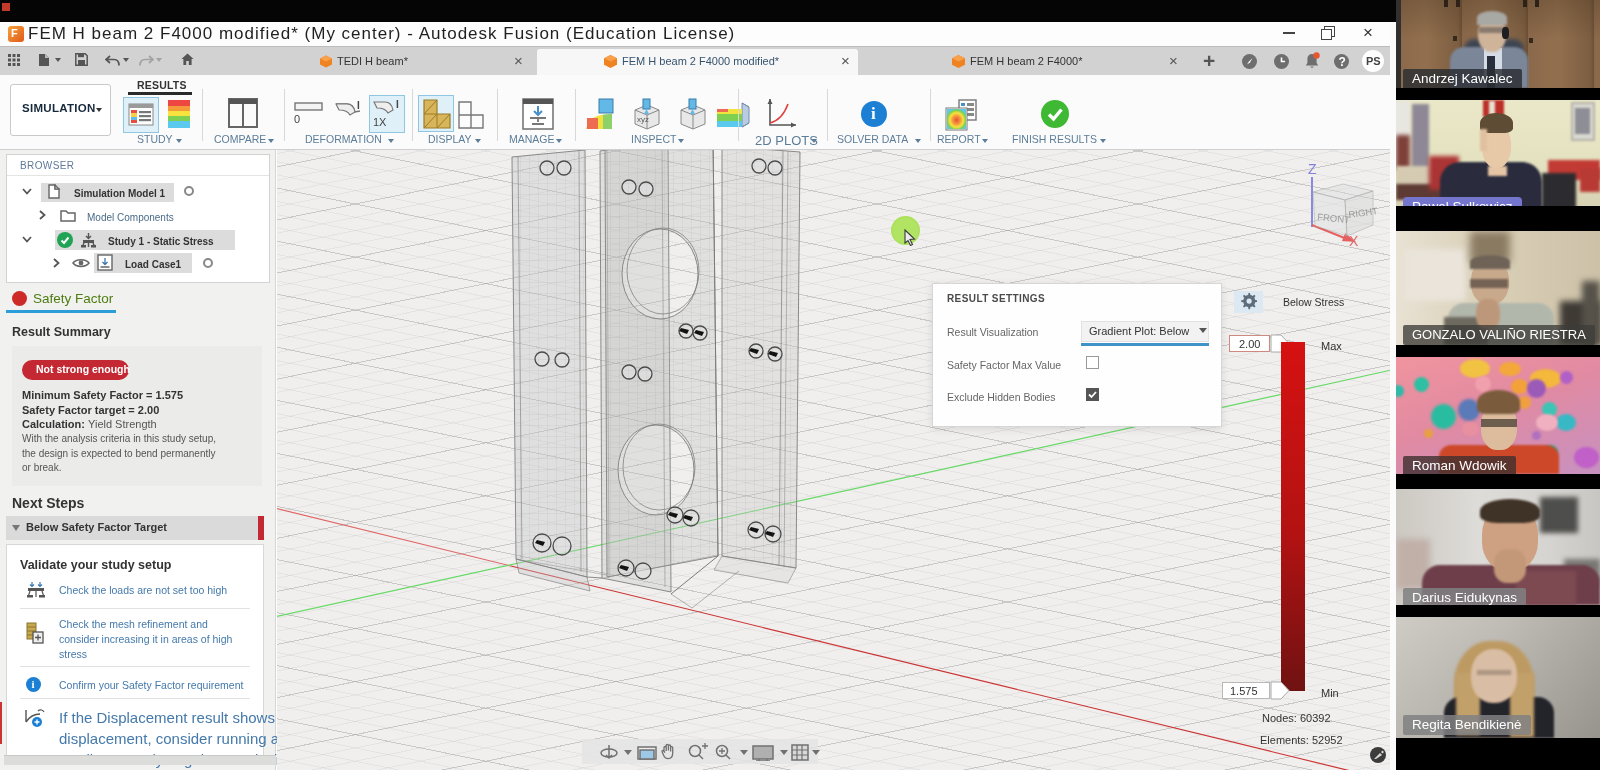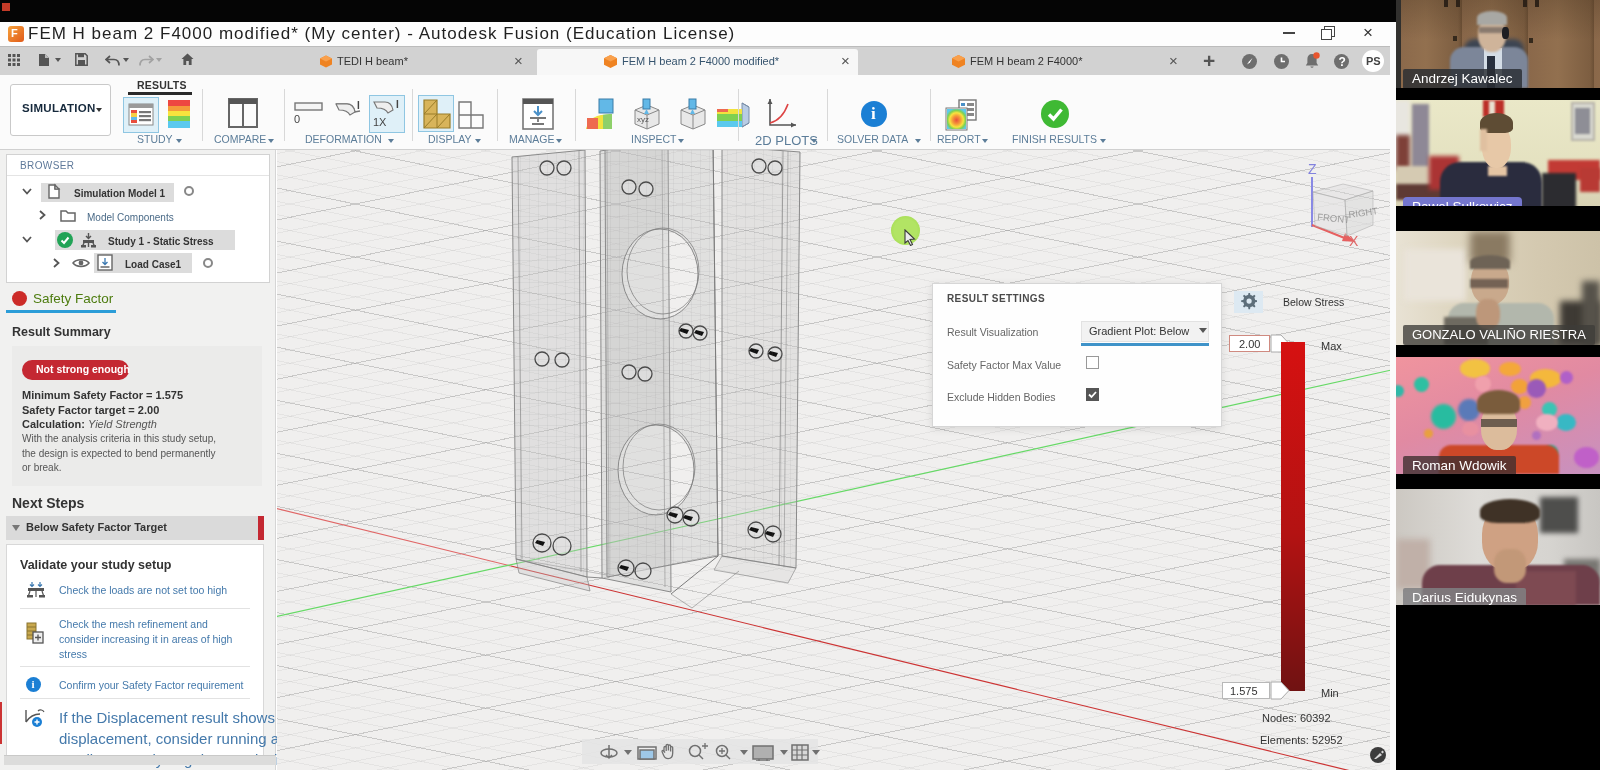--- a/index.html
+++ b/index.html
@@ -341,21 +341,21 @@
       <div class="abs" style="left:203px;top:108px;width:10px;height:10px;border:2.2px solid #888;border-radius:50%;"></div>
 
       <div class="abs" style="left:12px;top:141px;width:15px;height:15px;border-radius:50%;background:#cc2b28;"></div>
       <div class="abs" style="left:33px;top:141px;font-size:13.5px;color:#4d7c0f;">Safety Factor</div>
       <div class="abs" style="left:6px;top:160px;width:110px;height:2.5px;background:#2b9dd8;"></div>
       <div class="abs" style="left:12px;top:175px;font-size:12.5px;font-weight:bold;color:#333;">Result Summary</div>
 
       <div class="abs" style="left:12px;top:196px;width:250px;height:140px;background:#ebebea;"></div>
       <div class="abs" style="left:22px;top:210px;width:107px;height:20px;border-radius:10px;background:#c42832;"></div>
       <div class="abs" style="left:29px;top:213px;font-size:10.5px;font-weight:bold;color:#fff;padding-left:7px;">Not strong enough</div>
-      <div class="abs" style="left:22px;top:238px;font-size:11px;font-weight:bold;color:#333;line-height:14.6px;">Minimum Safety Factor = 1.575<br>Safety Factor target = 2.00<br>Calculation: <span style="font-weight:normal;font-style:italic;color:#555;">Yield Strength</span></div>
+      <div class="abs" style="left:22px;top:238px;font-size:11px;font-weight:bold;color:#333;line-height:14.6px;">Minimum Safety Factor = 1.575<br>Safety Factor target = 2.00<br>Calculation: <span style="font-weight:normal;color:#555;">Yield Strength</span></div>
       <div class="abs" style="left:22px;top:282px;font-size:10px;color:#555;line-height:14.6px;">With the analysis criteria in this study setup,<br>the design is expected to bend permanently<br>or break.</div>
 
       <div class="abs" style="left:12px;top:345px;font-size:14px;font-weight:bold;color:#333;">Next Steps</div>
       <div class="abs" style="left:6px;top:366px;width:258px;height:24px;background:#dadada;"></div>
       <svg class="abs" style="left:12px;top:375px;" width="8" height="6" viewBox="0 0 8 6">
           <path d="M0 0 H8 L4 6 Z" fill="#777"></path>
         </svg>
       <div class="abs" style="left:26px;top:371px;font-size:11px;font-weight:bold;color:#333;">Below Safety Factor Target</div>
       <div class="abs" style="left:258px;top:366px;width:6px;height:24px;background:#c42832;"></div>
 
@@ -659,14 +659,25 @@
       <div class="abs" style="left:168px;top:70px;width:36px;height:24px;background:#787672;filter:blur(2.5px);"></div>
       <div class="abs" style="left:0;top:50px;width:34px;height:50px;background:#c0b0a8;filter:blur(3px);"></div>
       <div class="abs" style="left:26px;top:76px;width:178px;height:40px;background:#6e3f4a;border-radius:18px 18px 0 0;filter:blur(1.2px);"></div>
       <div class="abs" style="left:120px;top:82px;width:60px;height:34px;background:#7e4a52;filter:blur(1.5px);"></div>
       <div class="abs" style="left:86px;top:16px;width:56px;height:66px;background:#cfa183;border-radius:44%;filter:blur(0.7px);"></div>
       <div class="abs" style="left:84px;top:10px;width:60px;height:24px;background:#3f3226;border-radius:50% 50% 30% 30%;filter:blur(0.8px);"></div>
       <div class="abs" style="left:98px;top:60px;width:32px;height:34px;background:#c29878;border-radius:40%;filter:blur(1px);"></div>
       <div class="nlabel gray" style="top:99px;">Darius Eidukynas</div>
     </div>
 
+    <div class="tile" style="top:617px;height:121px;background:#b4b1aa;">
+      <div class="abs" style="left:0;top:0;width:204px;height:121px;background:linear-gradient(90deg,#c9c6bf 0%,#bab7b0 50%,#a29f98 100%);"></div>
+      <div class="abs" style="left:0;top:0;width:204px;height:121px;background:linear-gradient(180deg,rgba(255,255,255,0.10),rgba(0,0,0,0.07));"></div>
+      <div class="abs" style="left:58px;top:24px;width:80px;height:97px;background:#bd9a62;border-radius:44% 44% 18% 18%;filter:blur(1.5px);"></div>
+      <div class="abs" style="left:48px;top:80px;width:110px;height:41px;background:#23232a;border-radius:16px 16px 0 0;filter:blur(1.2px);"></div>
+      <div class="abs" style="left:60px;top:56px;width:24px;height:62px;background:#c2a06a;filter:blur(1.8px);"></div>
+      <div class="abs" style="left:114px;top:56px;width:24px;height:64px;background:#c2a06a;filter:blur(1.8px);"></div>
+      <div class="abs" style="left:75px;top:32px;width:46px;height:54px;background:#d9bda4;border-radius:46%;filter:blur(0.8px);"></div>
+      <div class="abs" style="left:81px;top:53px;width:34px;height:5px;background:rgba(60,50,45,0.28);filter:blur(1px);"></div>
+      <div class="nlabel gray" style="top:98px;">Regita Bendikienė</div>
+    </div>
   </div>
 </div>
 
 </body></html>

